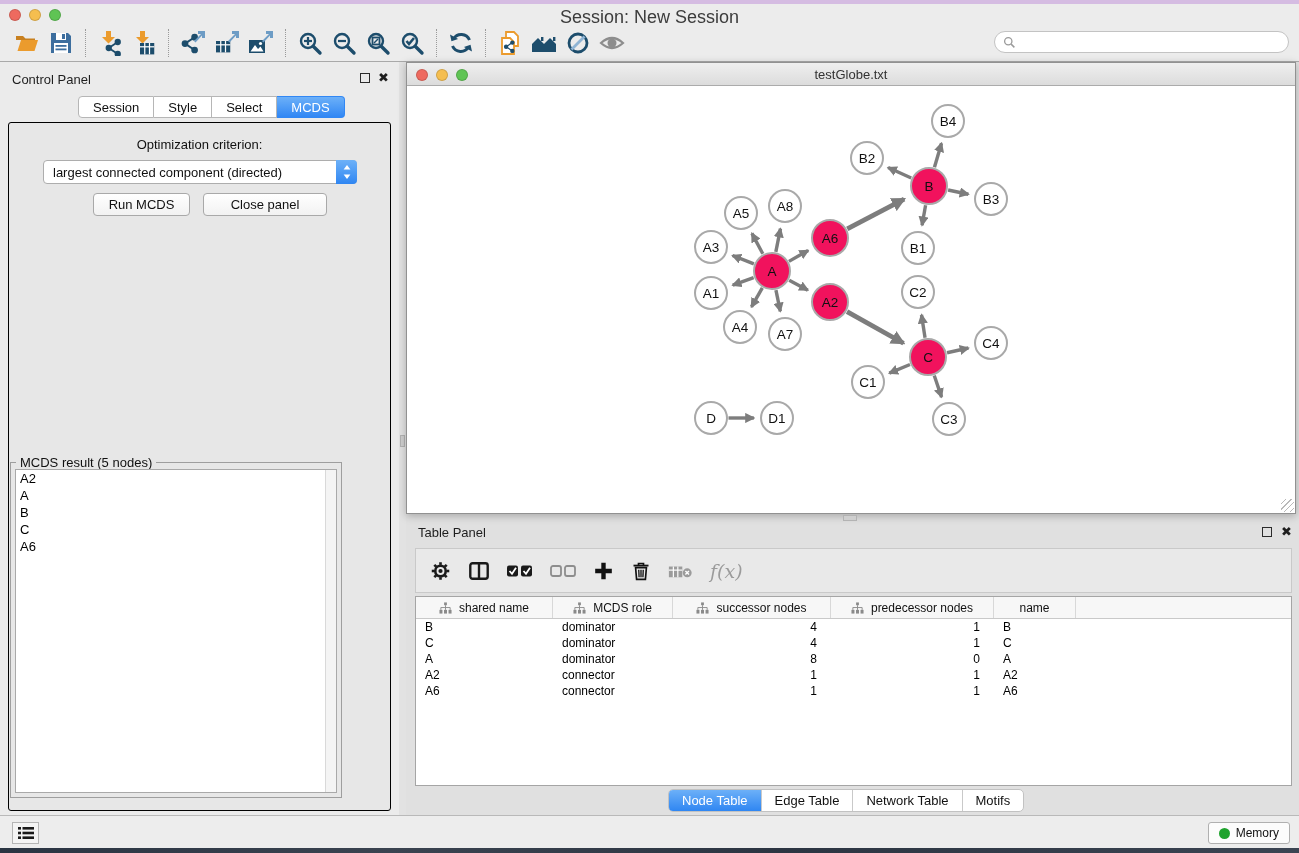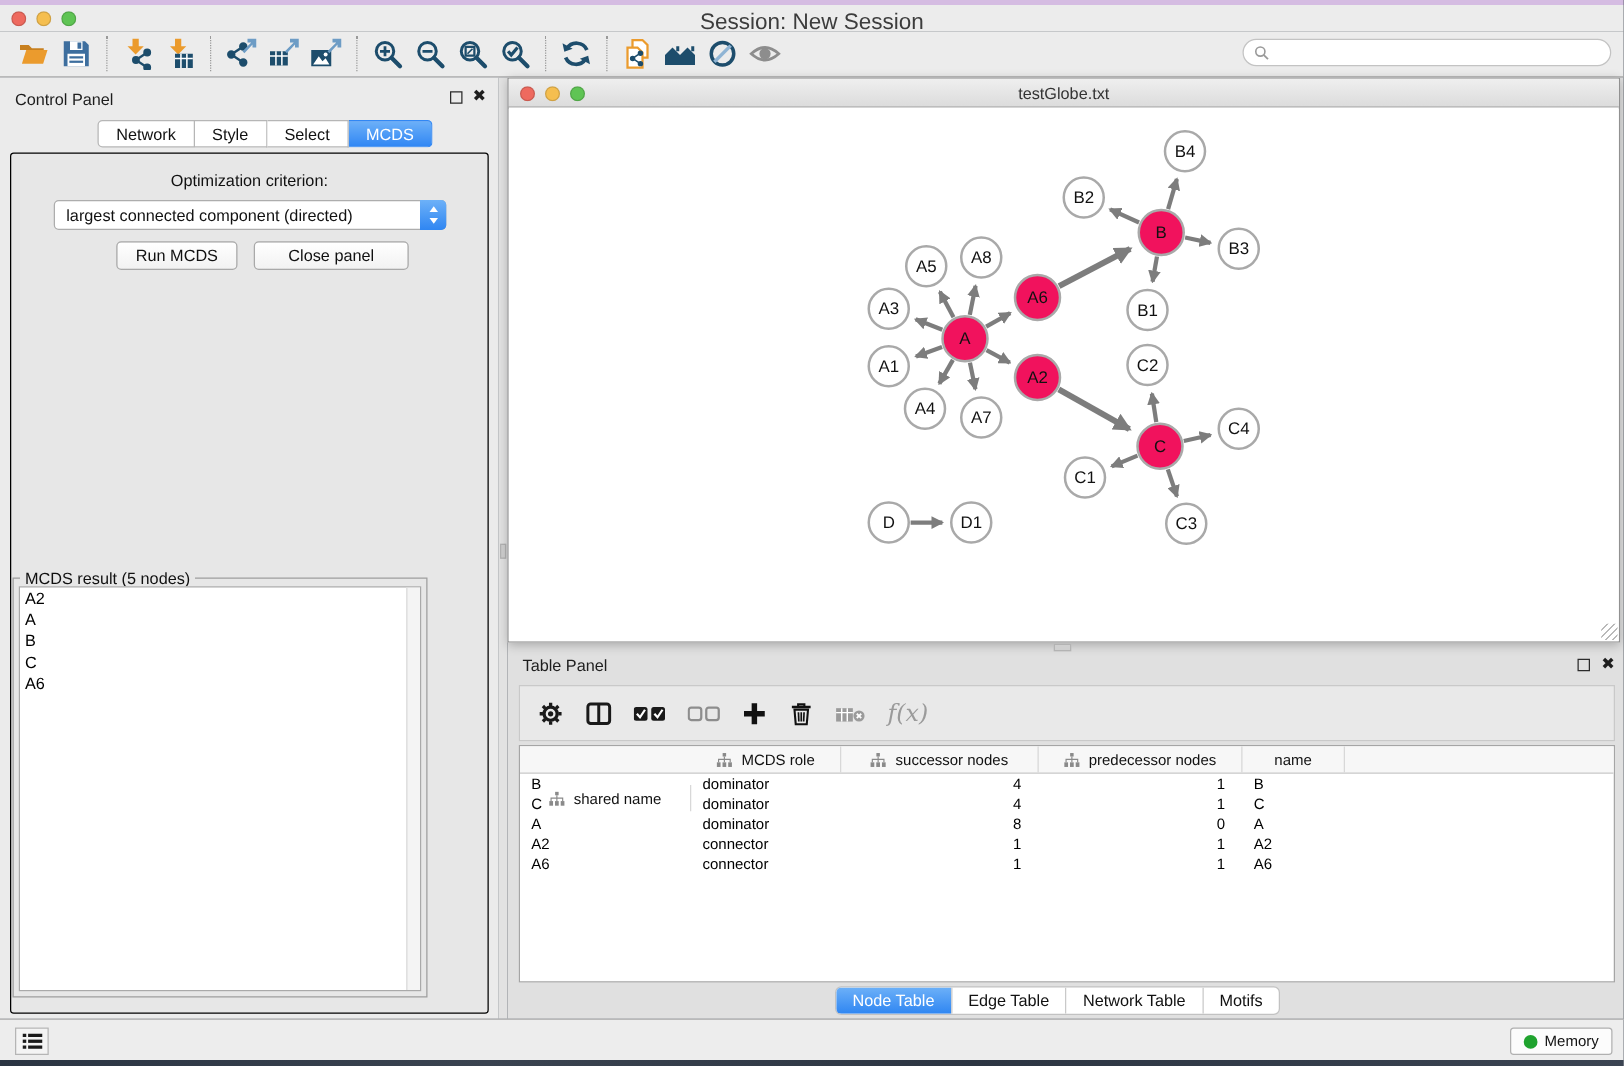--- a/index.html
+++ b/index.html
@@ -281,21 +281,21 @@
   <input id="search-input" placeholder="" style="">
 </div>
 
 <div id="control-panel" class="abs">
   <div class="panel-head">
     <span class="panel-title">Control Panel</span>
     <span class="float-ico" id="cp-float"></span>
     <span class="close-ico" id="cp-close">✖</span>
   </div>
   <div id="cp-tabs">
-      <div class="cp-tab">Network</div>
+      <div class="cp-tab">Session</div>
       <div class="cp-tab">Style</div>
       <div class="cp-tab">Select</div>
       <div class="cp-tab active">MCDS</div>
     </div>
   <div id="cp-body">
     <div id="criterion-label">Optimization criterion:</div>
     <div id="criterion-select">
       <span class="val">largest connected component (directed)</span>
       <span class="stepper">
         <svg viewBox="0 0 10 18" width="10" height="18">
@@ -489,21 +489,21 @@
           <path d="M19.5 9 l4 4 M23.5 9 l-4 4" stroke="#fff" stroke-width="1.6"></path>
         </svg>
       </span>
       <span class="tp-btn">
         <span class="fx-label">f(x)</span>
       </span>
     </div>
 
   <div id="tp-table">
     <div id="tp-header">
-        <div class="th" style="width: 137px; flex: 0 0 auto; margin-top: 31px;">
+        <div class="th" style="width: 137px; flex: 0 0 auto;">
           <svg class="tree-ico" width="13" height="12" viewBox="0 0 14 12">
             <g fill="#8a8a8a">
               <rect x="5.5" y="0" width="3" height="3"></rect>
               <rect x="0.5" y="8" width="3.2" height="4"></rect>
               <rect x="5.4" y="8" width="3.2" height="4"></rect>
               <rect x="10.3" y="8" width="3.2" height="4"></rect>
             </g>
             <g stroke="#8a8a8a" fill="none" stroke-width="1">
               <path d="M7 3 V5.5 M2 8 V5.5 H12 V8 M7 5.5 V8"></path>
             </g>

